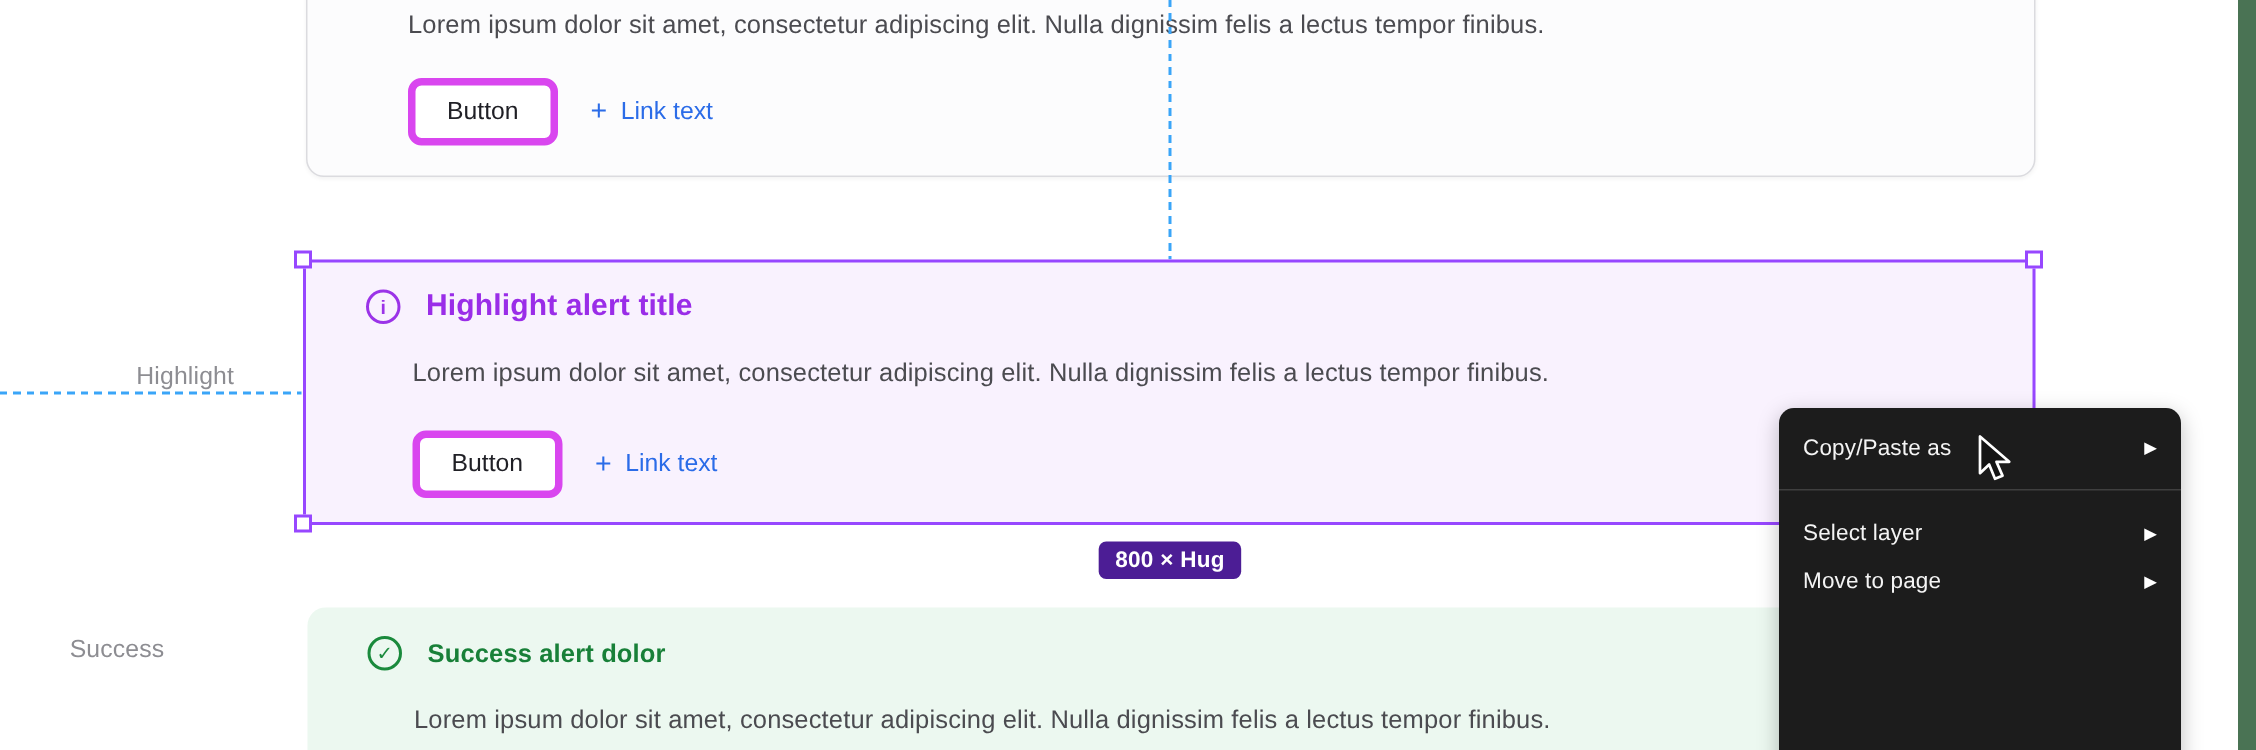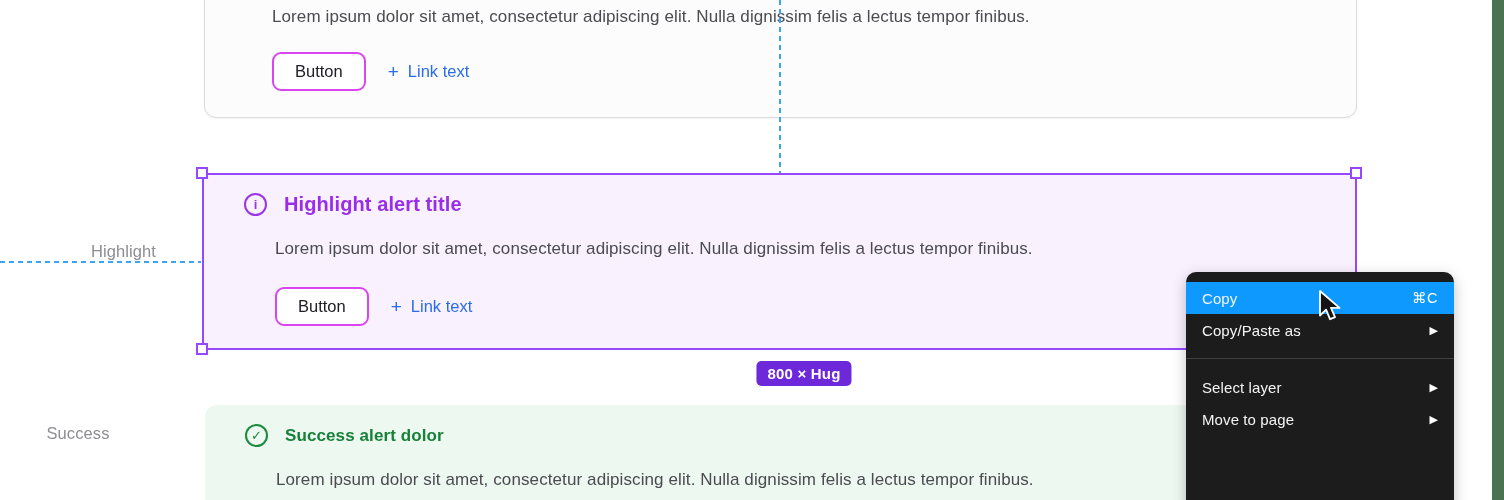--- a/index.html
+++ b/index.html
@@ -5,21 +5,21 @@
   * { margin:0; padding:0; box-sizing:border-box; }
   html,body { width:1504px; height:500px; }
   body { font-family:"Liberation Sans","DejaVu Sans",sans-serif; background:#fff; }
 
   .stage { position:relative; width:1504px; height:500px; overflow:hidden; background:#fff; }
 
   
   .alert-body-text { font-size:17px; color:#4b4b50; letter-spacing:.1px; }
   .alert-actions { display:flex; align-items:center; gap:22px; }
   .btn {
-    background:#fff; border:2px solid #d946ef; border-radius:9px;
+    background:#fff; border:5px solid #d946ef; border-radius:9px;
     padding:8px 21px; font-size:16.5px; color:#202026; font-family:inherit; cursor:default;
   }
   .link { display:flex; align-items:center; gap:9px; color:#2b6ce8; font-size:16.5px; font-weight:500; }
   .link .plus { font-size:19px; font-weight:400; line-height:1; }
 
   .top-card {
     position:absolute; left:204px; top:-58px; width:1153px; height:176px;
     background:#fcfcfd; border:1px solid #dbdbdf; border-radius:12px;
     box-shadow:0 1px 3px rgba(0,0,0,.05);
   }
@@ -43,22 +43,22 @@
   .hl-alert .alert-body-text { margin-top:23px; }
   .hl-alert .alert-actions { margin-top:28px; }
 
   .handle {
     position:absolute; width:12px; height:12px; background:#fff;
     border:2px solid #9747ff; z-index:3;
   }
 
   .size-badge {
     position:absolute; left:780px; top:361px; transform:translateX(-50%);
-    background:#6d28d9; color:#fff; font-size:15px; font-weight:600;
-    padding:4px 11px; border-radius:5px; letter-spacing:.2px; z-index:3;margin-left:24px;
+    background:#4c1d95; color:#fff; font-size:15px; font-weight:600;
+    padding:4px 11px; border-radius:5px; letter-spacing:.2px; z-index:3;
   }
 
   .sc-alert {
     position:absolute; left:205px; top:405px; width:1152px; height:130px;
     background:#ecf8f0; border-radius:12px; z-index:1;
   }
   .sc-inner { padding:19px 40px 0 40px; }
   .sc-icon { border:2px solid #1a8a3c; color:#1a8a3c; font-weight:400; }
   .sc-title { font-size:17px; font-weight:700; color:#188038; letter-spacing:.1px; }
   .sc-alert .alert-body-text { margin-top:23px; }
@@ -145,24 +145,20 @@
     <div class="sc-inner">
       <div class="title-row">
         <span class="icon-circle sc-icon">✓</span>
         <span class="sc-title">Success alert dolor</span>
       </div>
       <div class="alert-body-text indent">Lorem ipsum dolor sit amet, consectetur adipiscing elit. Nulla dignissim felis a lectus tempor finibus.</div>
     </div>
   </div>
 
   <div class="ctx-menu">
-    <div class="ctx-row hl">
-      <span>Copy</span>
-      <span class="ctx-shortcut">⌘C</span>
-    </div>
     <div class="ctx-row">
       <span>Copy/Paste as</span>
       <span class="ctx-arrow">▶</span>
     </div>
     <div class="ctx-sep"></div>
     <div class="ctx-row">
       <span>Select layer</span>
       <span class="ctx-arrow">▶</span>
     </div>
     <div class="ctx-row">

